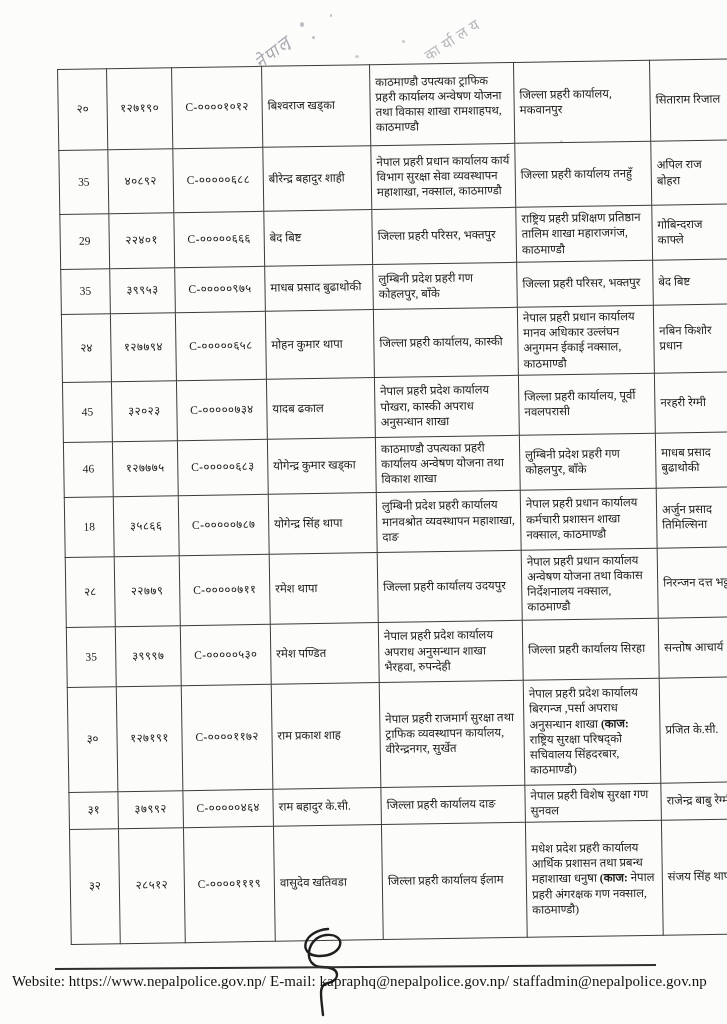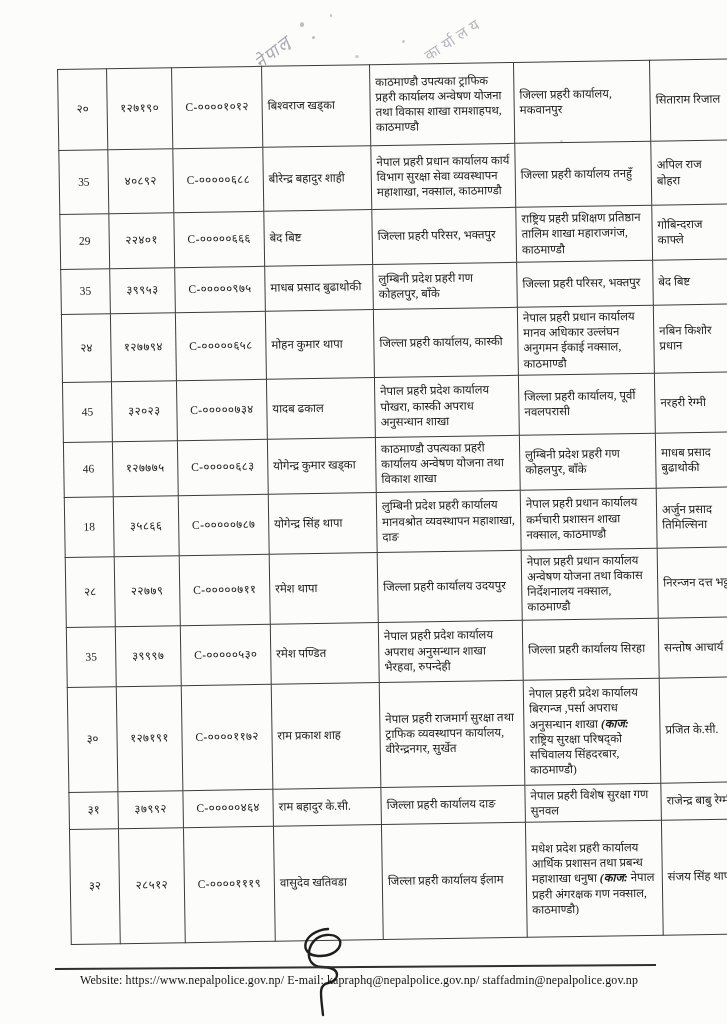--- a/index.html
+++ b/index.html
@@ -31,21 +31,21 @@
     color:#1c1c1c;
     overflow:hidden;
   }
   td.c-sn{width:38px;text-align:center;}
   td.c-num{width:54px;text-align:center;font-size:10.5px;letter-spacing:.5px;}
   td.c-code{width:79px;text-align:center;font-size:10.5px;letter-spacing:.4px;}
   td.c-name{width:97px;text-align:left;}
   td.c-from{width:133px;text-align:left;}
   td.c-to{width:125px;text-align:left;}
   td.c-rec{width:71px;text-align:left;}
-  .note-label{font-weight:bold;font-style:italic;}
+  .note-label{font-weight:bold;}
   
   .stamp{position:absolute;pointer-events:none;}
   .stamp-nepal{
     left:252px;top:40px;
     transform:rotate(-38deg);
     font-size:17px;color:rgba(80,75,95,.48);
     letter-spacing:2px;font-style:italic;
   }
   .stamp-karyalaya{
     left:420px;top:28px;
@@ -61,22 +61,22 @@
   .sp5{left:402px;top:40px;width:3px;height:3px;background:rgba(70,65,90,.28);}
   .sp6{left:355px;top:55px;width:4px;height:3px;background:rgba(70,65,90,.25);}
   .sp7{left:418px;top:96px;width:5px;height:4px;background:rgba(70,65,90,.30);}
   .sp8{left:560px;top:140px;width:3px;height:3px;background:rgba(70,65,90,.22);}
   
   .footer-rule{
     position:absolute;left:55px;top:966px;width:601px;height:2px;
     background:#2f2f2f;transform:rotate(-0.4deg);
   }
   .footer-text{
-    position:absolute;left:4px;top:973px;width:710px;
-    text-align:center;font-size:12px;color:#111;
+    position:absolute;left:12px;top:973px;width:710px;
+    text-align:left;font-size:15px;color:#111;
     font-family:"Liberation Serif",serif;
     letter-spacing:.1px;
   }
   .signature{
     position:absolute;left:288px;top:925px;width:72px;height:92px;
   }
 </style>
 </head>
 <body>
 

